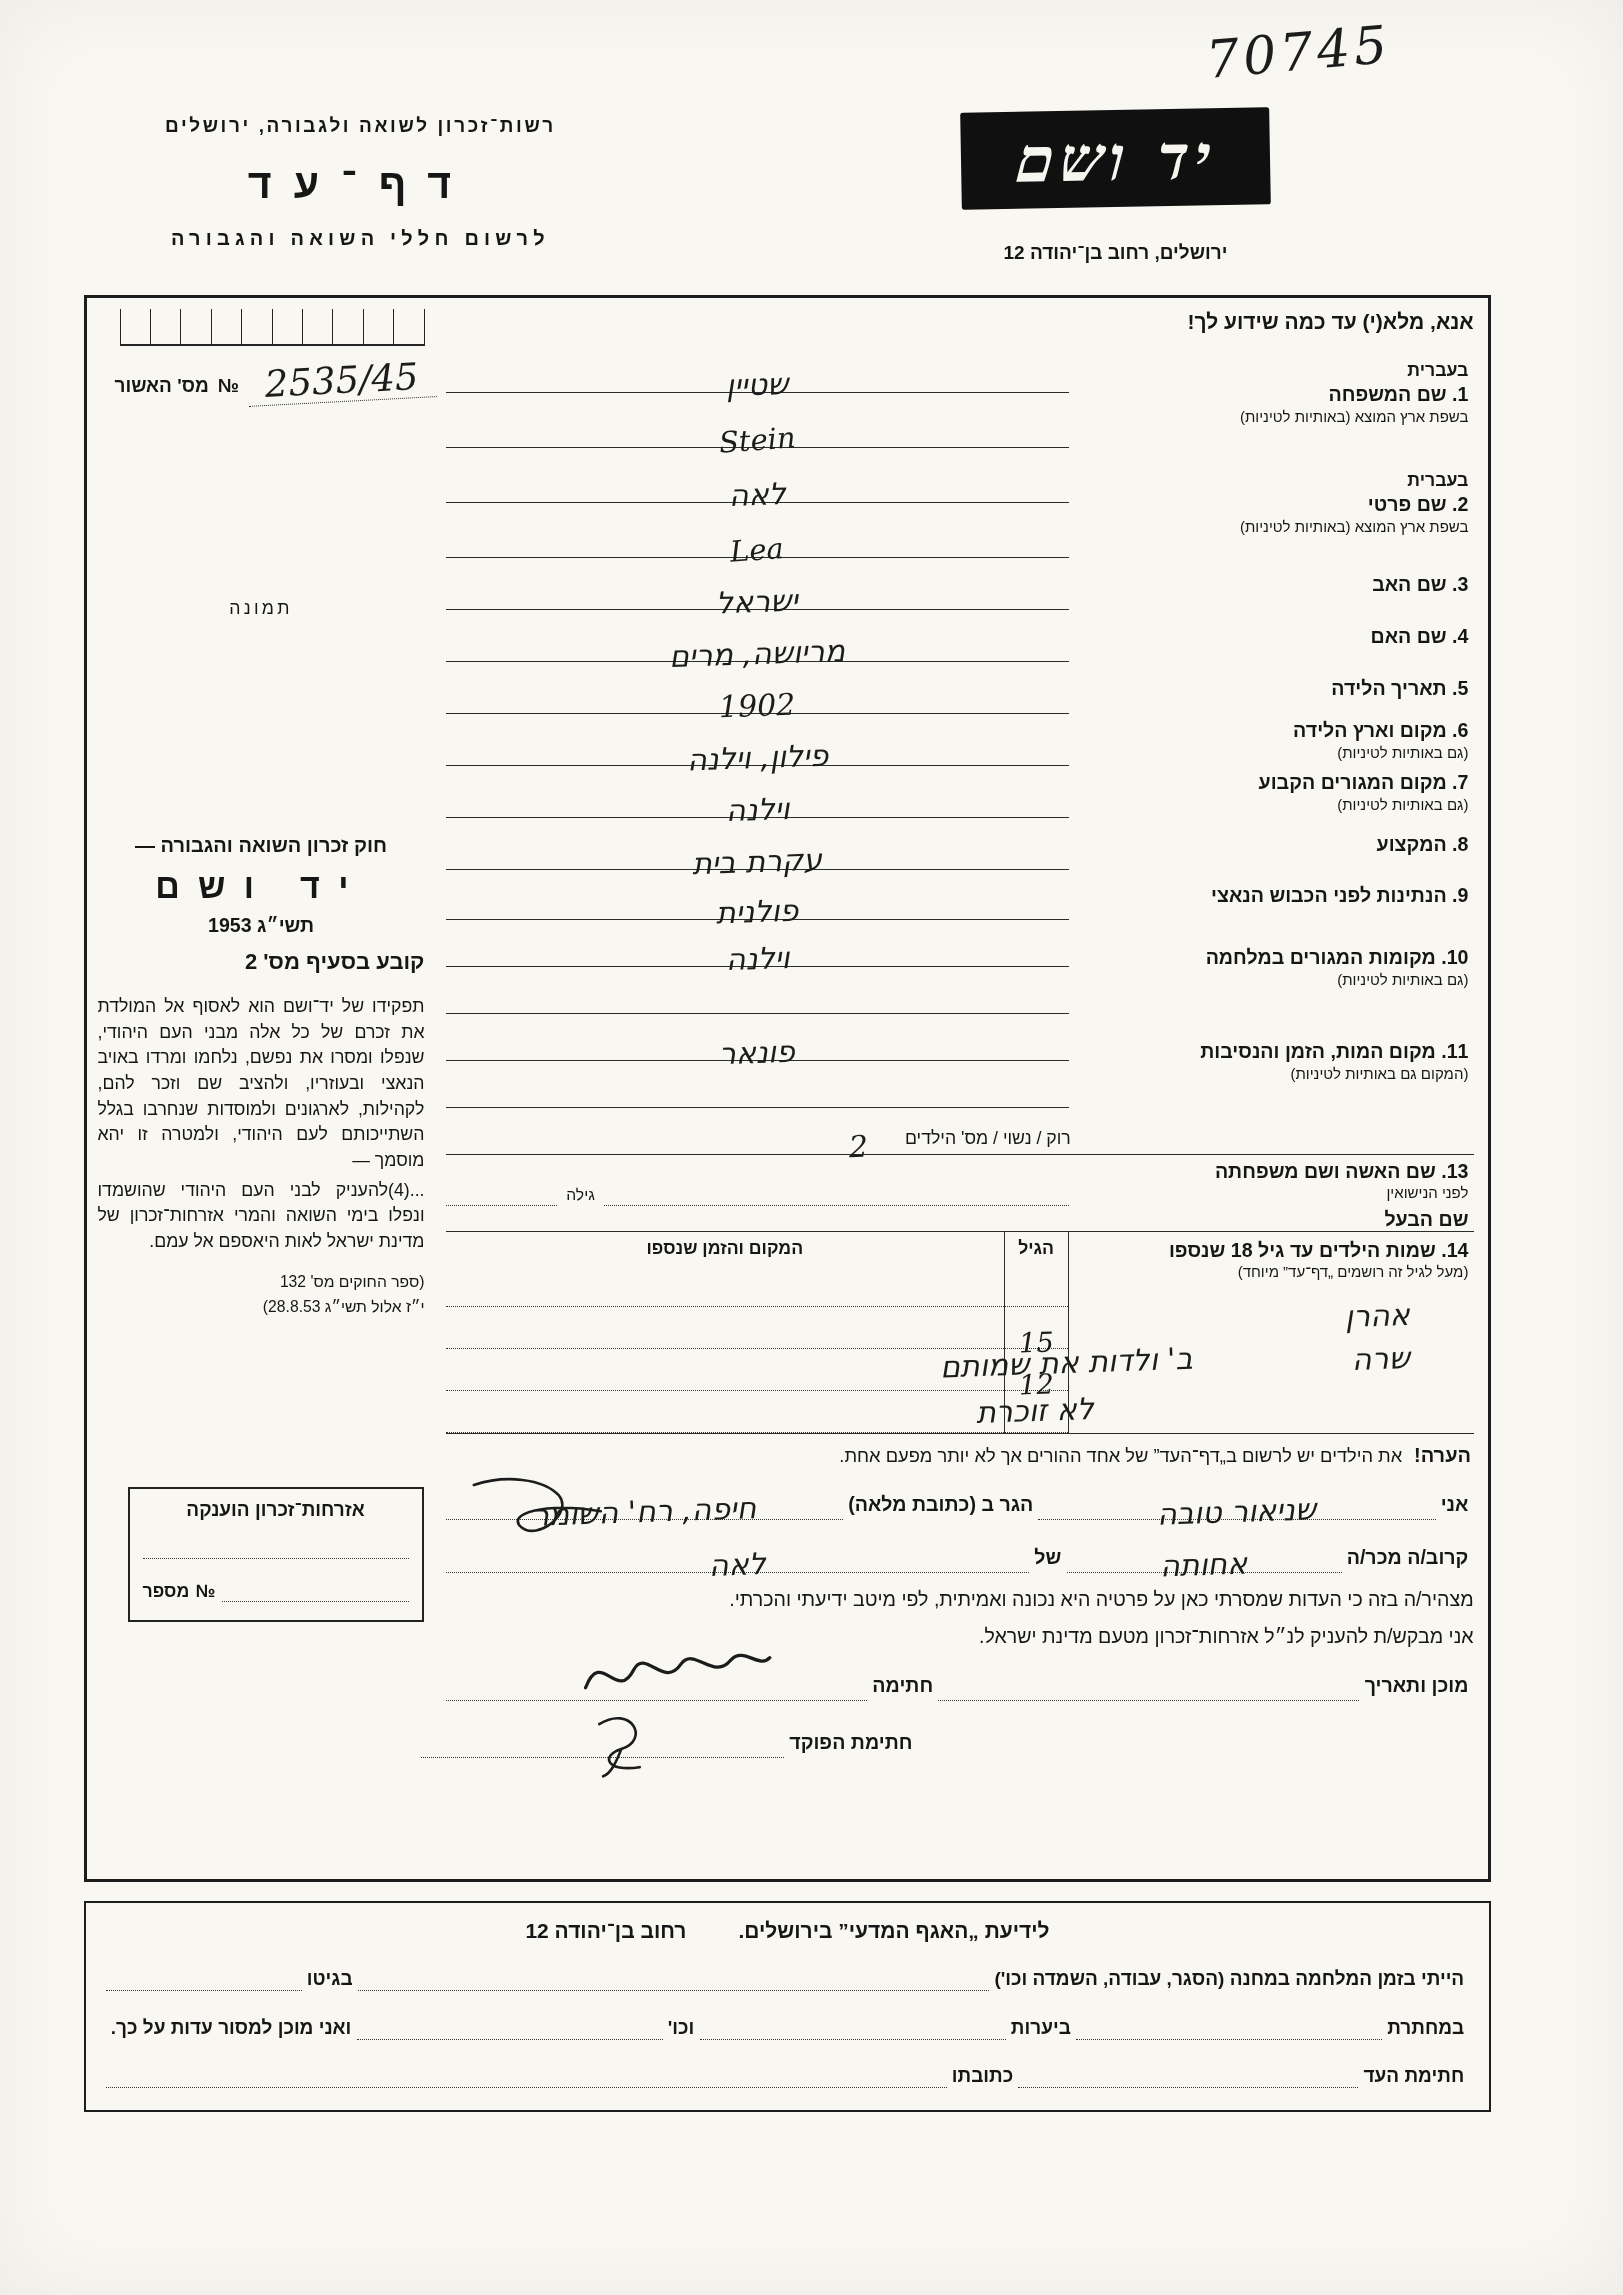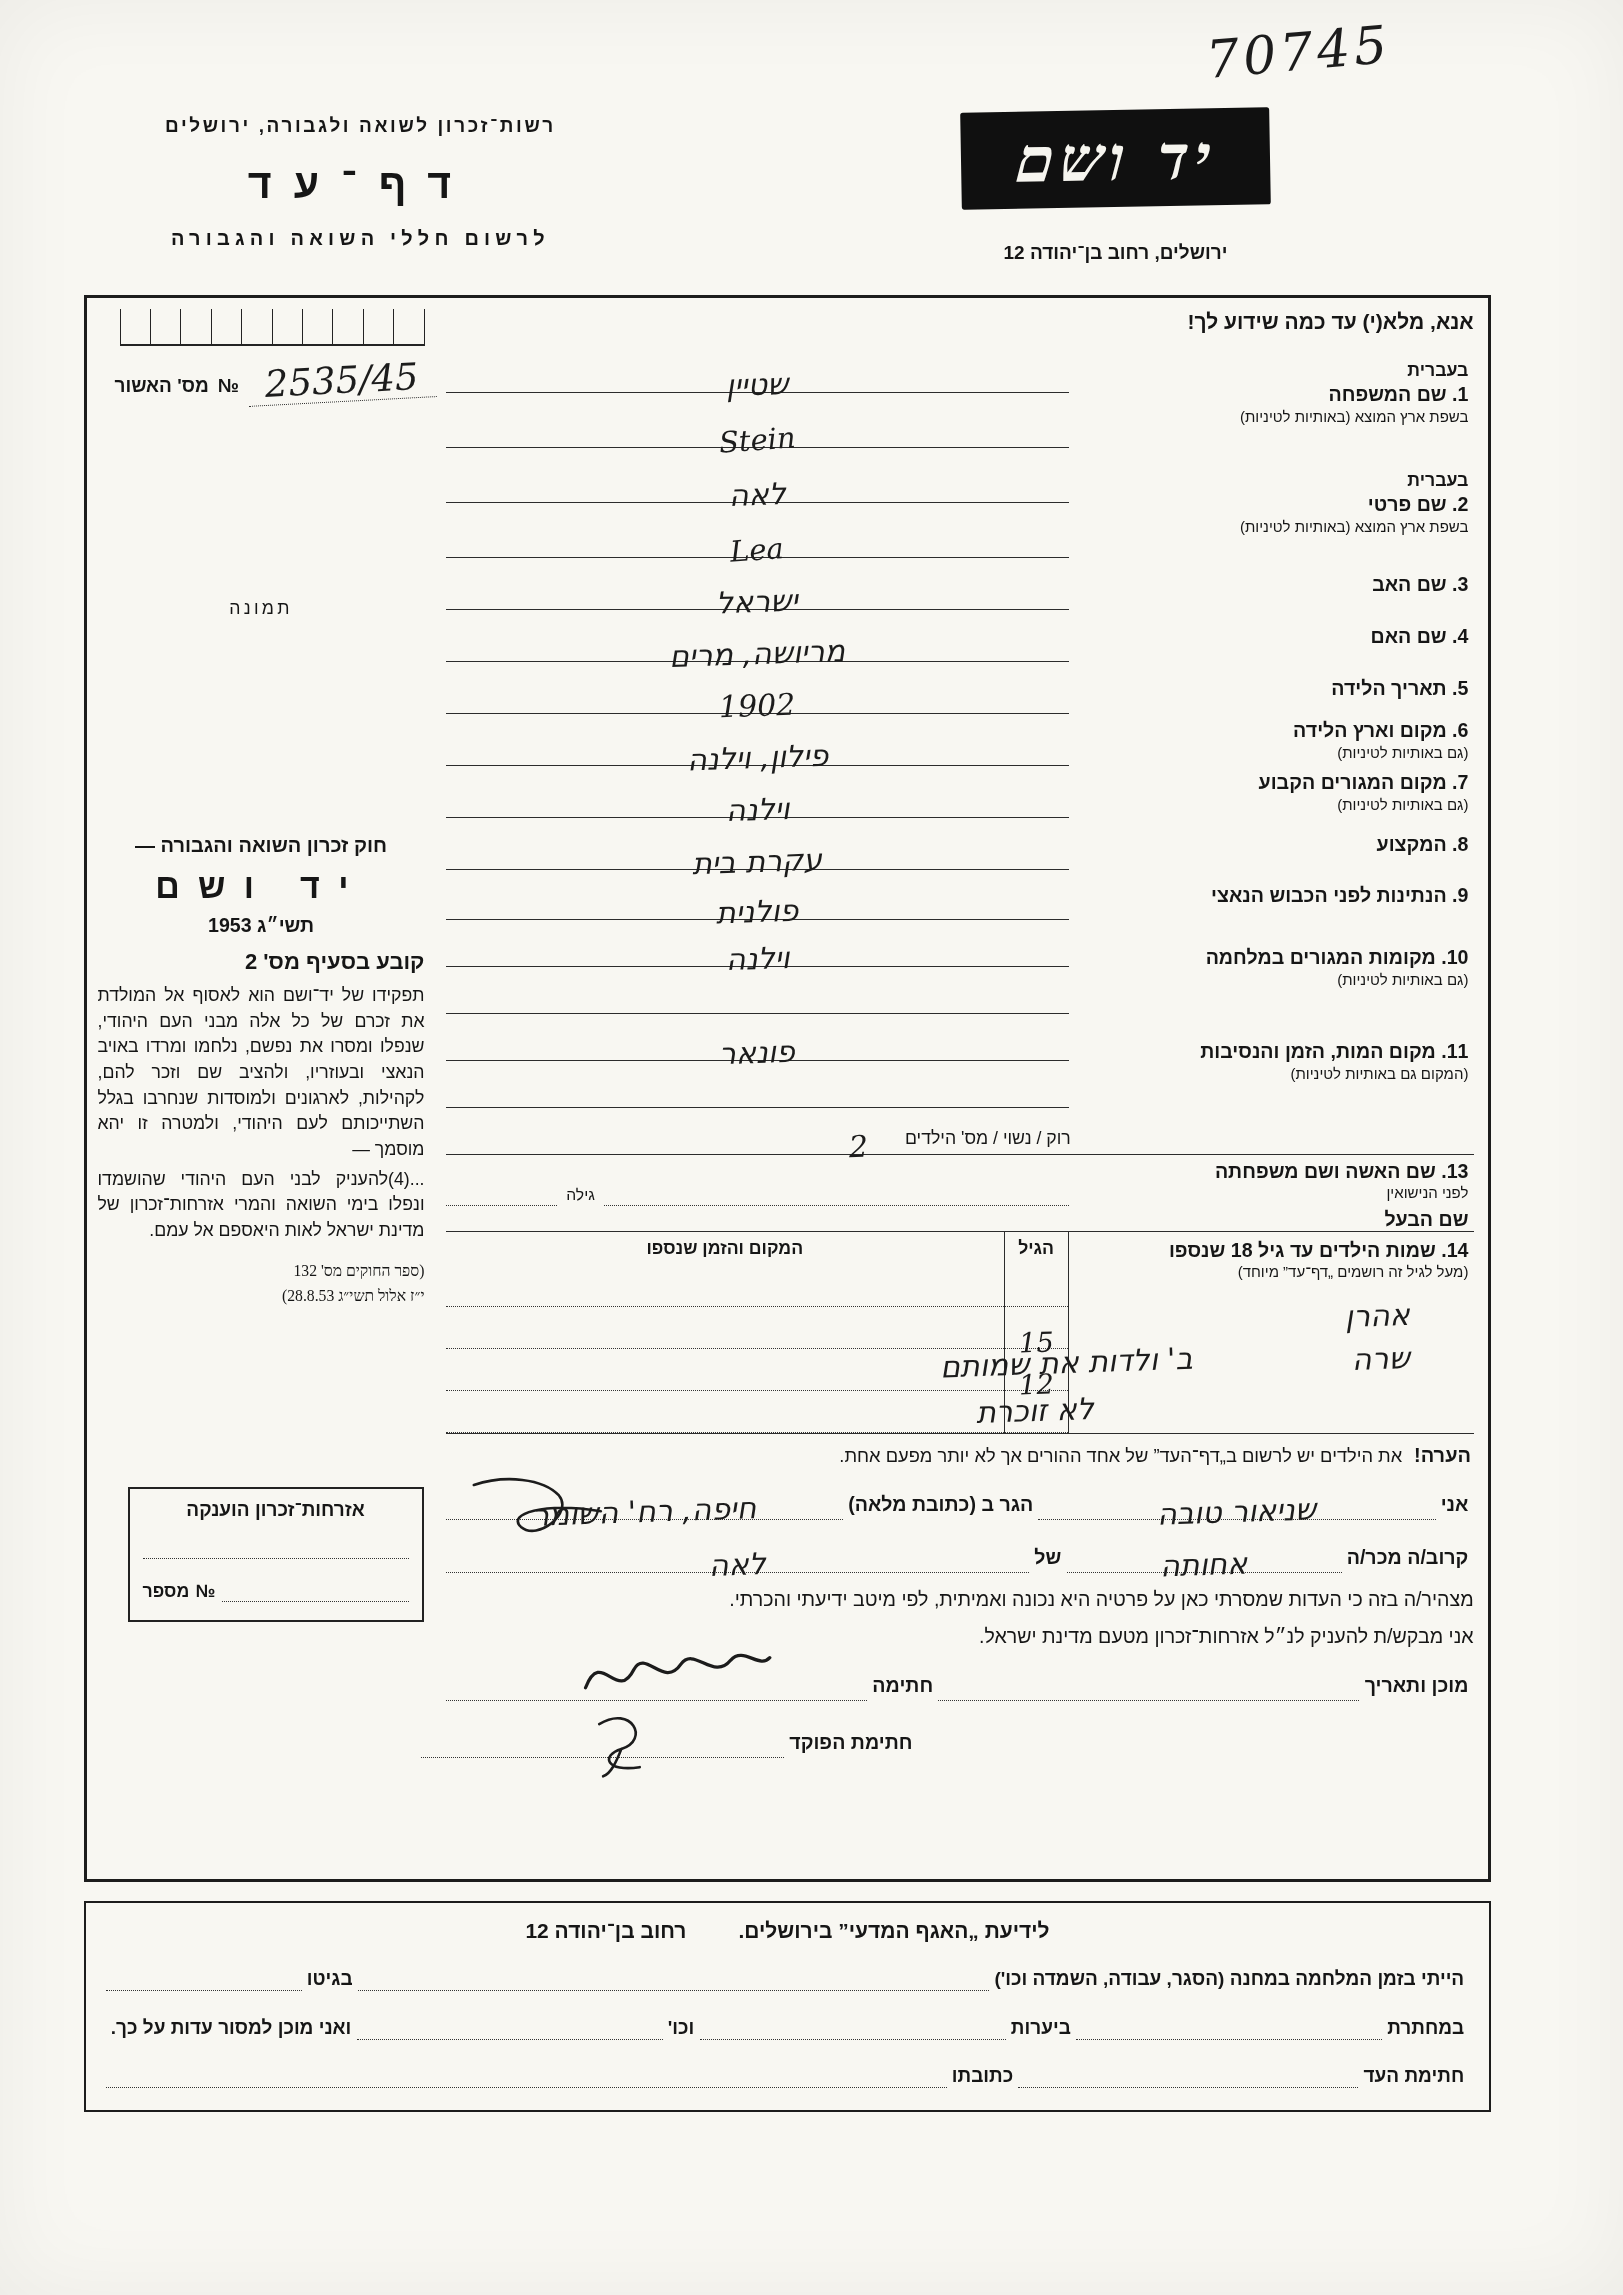--- a/index.html
+++ b/index.html
@@ -35,23 +35,23 @@
   .comb-cell:last-child { border-right:1.3px solid #242424; }
   .approval-row { display:flex; direction:ltr; align-items:flex-end; gap:9.2px; margin-top:18.3px; width:310px; }
   .approval-label, .no-sign { font-weight:bold; font-size:19px; padding-bottom:5.2px; white-space:nowrap; }
   .approval-value { font-size:37px; line-height:.9; transform:rotate(-3deg); border-bottom:1.3px dotted #333; padding:0 17px 3.9px; }
   .photo-label { margin-top:196px; text-align:center; font-size:17.7px; letter-spacing:3.3px; }
   .law { margin-top:215px; text-align:center; }
   .law-title { font-weight:bold; font-size:20px; white-space:nowrap; }
   .law-logo { margin-top:10.5px; font-weight:bold; font-size:34px; letter-spacing:18.3px; }
   .law-year { margin-top:7.9px; font-weight:bold; font-size:19.6px; }
   .law-clause { margin-top:11.8px; font-weight:bold; font-size:22px;text-align:right; }
-  .law-body { margin-top:8px; text-align:justify; font-size:17.7px; line-height:1.45; }
+  .law-body { margin-top:19px; text-align:justify; font-size:17.7px; line-height:1.45; }
   .law-body + .law-body { margin-top:3.9px; }
-  .law-ref { margin-top:15.7px; text-align:right; font-size:15.7px; line-height:1.55;font-family:Liberation Serif, serif; }
+  .law-ref { margin-top:15.7px; text-align:right; font-size:15.7px; line-height:1.55; }
   .citizenship-box { position:absolute; top:1178px; left:30px; width:296px; height:135px; border:2.6px solid #222; padding:10.5px 13px; }
   .cit-title { text-align:center; font-weight:bold; font-size:19px; }
   .cit-line { margin-top:23.6px; border-bottom:1.3px dotted #333; height:14.4px; }
   .cit-number { display:flex; direction:ltr; align-items:flex-end; gap:6.5px; margin-top:22px; font-weight:bold; font-size:17.7px; }
   .cit-dots { flex:1; border-bottom:1.3px dotted #333; height:11.8px; }
 
   
   .instruction { text-align:right; font-weight:bold; font-size:21px; margin-bottom:3.9px; padding-left:5.2px; }
   .fgroup { display:flex; }
   .flabel { width:405px; display:flex; flex-direction:column; justify-content:center; text-align:right; padding-right:5.2px; line-height:1.25; }

